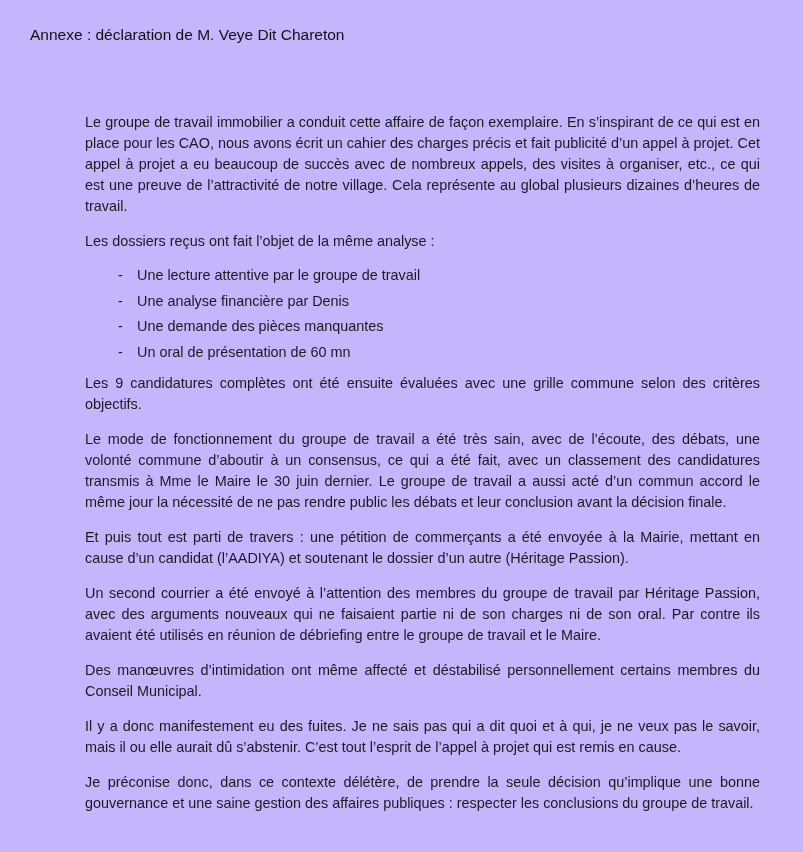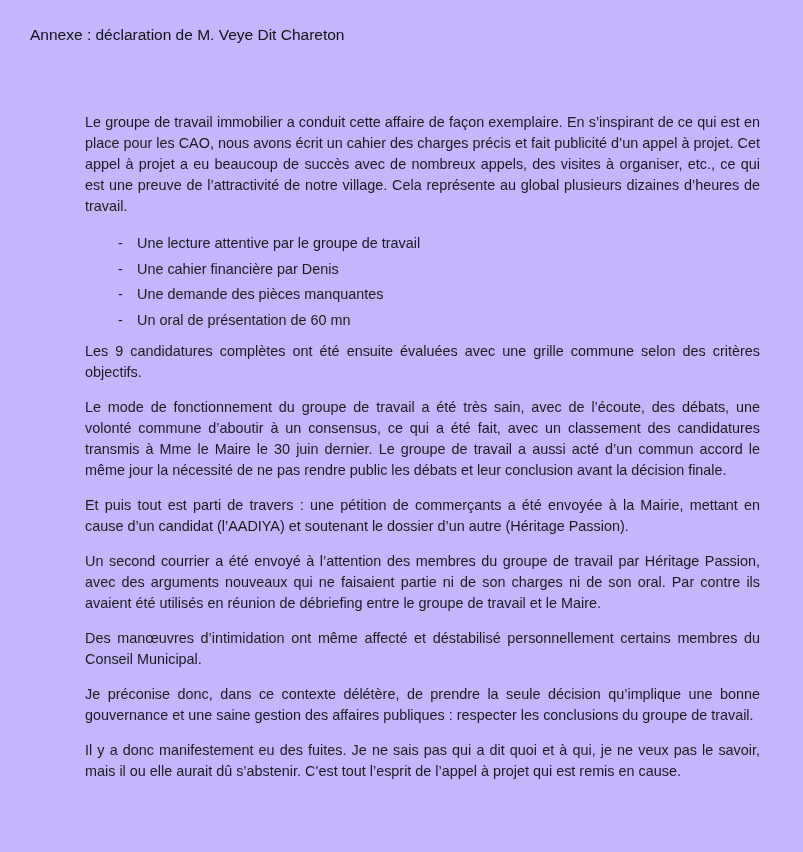--- a/index.html
+++ b/index.html
@@ -63,29 +63,30 @@
 <body>
 
 <div class="page">
 
   <div class="doc-title">Annexe : déclaration de M. Veye Dit Chareton</div>
 
   <div class="content">
 
     <p class="para">Le groupe de travail immobilier a conduit cette affaire de façon exemplaire. En s’inspirant de ce qui est en place pour les CAO, nous avons écrit un cahier des charges précis et fait publicité d’un appel à projet. Cet appel à projet a eu beaucoup de succès avec de nombreux appels, des visites à organiser, etc., ce qui est une preuve de l’attractivité de notre village. Cela représente au global plusieurs dizaines d’heures de travail.</p>
 
+    <p class="para single">Les dossiers reçus ont fait l’objet de la même analyse :</p>
 
     <ul class="dash-list">
       <li>
         <span class="marker">-</span>
         <span>Une lecture attentive par le groupe de travail</span>
       </li>
       <li>
         <span class="marker">-</span>
-        <span>Une cahier financière par Denis</span>
+        <span>Une analyse financière par Denis</span>
       </li>
       <li>
         <span class="marker">-</span>
         <span>Une demande des pièces manquantes</span>
       </li>
       <li>
         <span class="marker">-</span>
         <span>Un oral de présentation de 60 mn</span>
       </li>
     </ul>
@@ -93,18 +94,18 @@
     <p class="para">Les 9 candidatures complètes ont été ensuite évaluées avec une grille commune selon des critères objectifs.</p>
 
     <p class="para">Le mode de fonctionnement du groupe de travail a été très sain, avec de l’écoute, des débats, une volonté commune d’aboutir à un consensus, ce qui a été fait, avec un classement des candidatures transmis à Mme le Maire le 30 juin dernier. Le groupe de travail a aussi acté d’un commun accord le même jour la nécessité de ne pas rendre public les débats et leur conclusion avant la décision finale.</p>
 
     <p class="para">Et puis tout est parti de travers : une pétition de commerçants a été envoyée à la Mairie, mettant en cause d’un candidat (l’AADIYA) et soutenant le dossier d’un autre (Héritage Passion).</p>
 
     <p class="para">Un second courrier a été envoyé à l’attention des membres du groupe de travail par Héritage Passion, avec des arguments nouveaux qui ne faisaient partie ni de son charges ni de son oral. Par contre ils avaient été utilisés en réunion de débriefing entre le groupe de travail et le Maire.</p>
 
     <p class="para">Des manœuvres d’intimidation ont même affecté et déstabilisé personnellement certains membres du Conseil Municipal.</p>
 
+    <p class="para">Il y a donc manifestement eu des fuites. Je ne sais pas qui a dit quoi et à qui, je ne veux pas le savoir, mais il ou elle aurait dû s’abstenir. C’est tout l’esprit de l’appel à projet qui est remis en cause.</p>
+
     <p class="para">Je préconise donc, dans ce contexte délétère, de prendre la seule décision qu’implique une bonne gouvernance et une saine gestion des affaires publiques : respecter les conclusions du groupe de travail.</p>
-
-    <p class="para">Il y a donc manifestement eu des fuites. Je ne sais pas qui a dit quoi et à qui, je ne veux pas le savoir, mais il ou elle aurait dû s’abstenir. C’est tout l’esprit de l’appel à projet qui est remis en cause.</p>
 
   </div>
 </div>
 
 </body></html>

